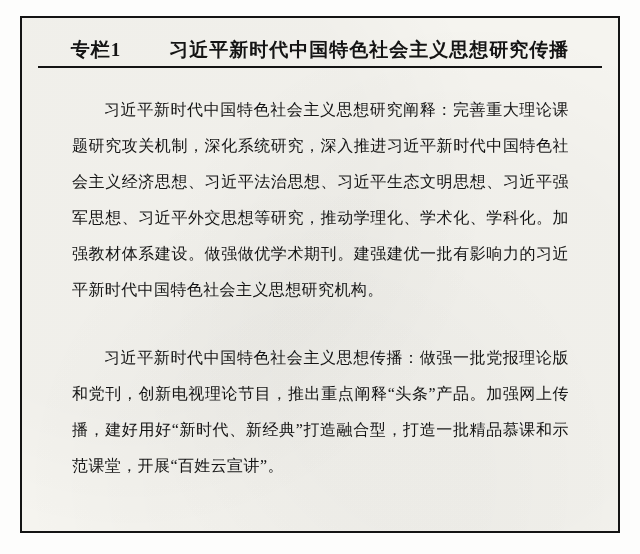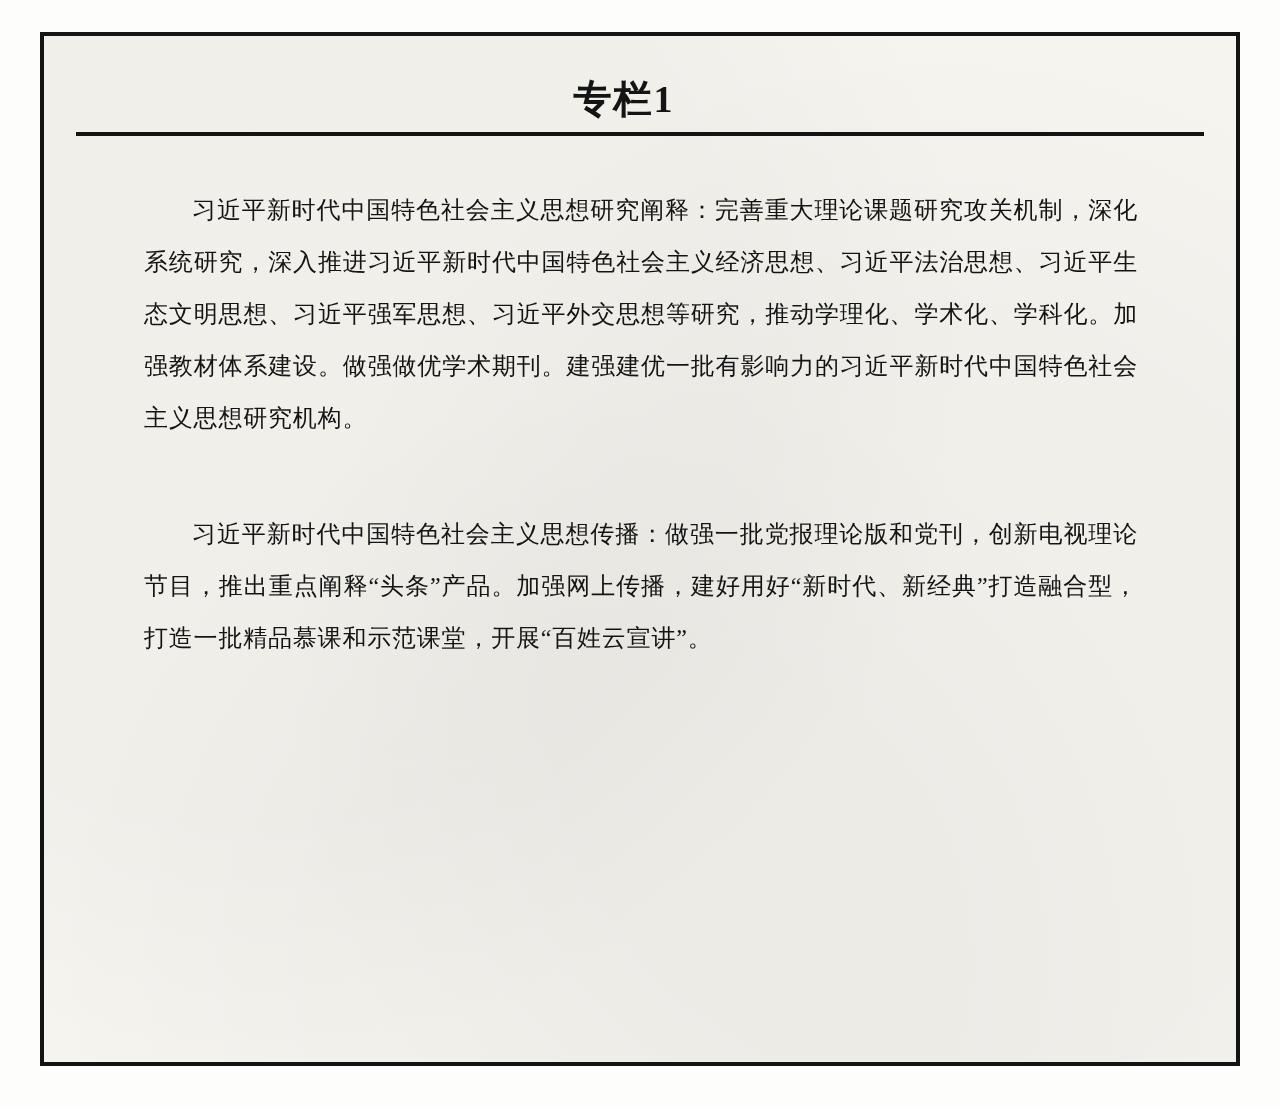--- a/index.html
+++ b/index.html
@@ -38,32 +38,33 @@
     letter-spacing:1px;
     white-space:nowrap;
   }
   .column-header .box-label{
     margin-right:16px;
   }
   .column-body{
     padding:8px 17px 6px 18px;
   }
   .column-body p{
-    font-size:12px;
-    line-height:26px;
+    font-size:16px;
+    line-height:36px;
     text-align:justify;
     text-justify:inter-ideograph;
     text-indent:2em;
     letter-spacing:0.4px;
   }
 </style>
 </head>
 <body>
 
 <div class="column-box">
   <div class="column-header">
     <span class="box-label">专栏1</span>
+    <span class="box-title">习近平新时代中国特色社会主义思想研究传播</span>
   </div>
   <div class="column-body">
     <p>习近平新时代中国特色社会主义思想研究阐释：完善重大理论课题研究攻关机制，深化系统研究，深入推进习近平新时代中国特色社会主义经济思想、习近平法治思想、习近平生态文明思想、习近平强军思想、习近平外交思想等研究，推动学理化、学术化、学科化。加强教材体系建设。做强做优学术期刊。建强建优一批有影响力的习近平新时代中国特色社会主义思想研究机构。</p>
     <p>习近平新时代中国特色社会主义思想传播：做强一批党报理论版和党刊，创新电视理论节目，推出重点阐释“头条”产品。加强网上传播，建好用好“新时代、新经典”打造融合型，打造一批精品慕课和示范课堂，开展“百姓云宣讲”。</p>
   </div>
 </div>
 
 </body></html>

